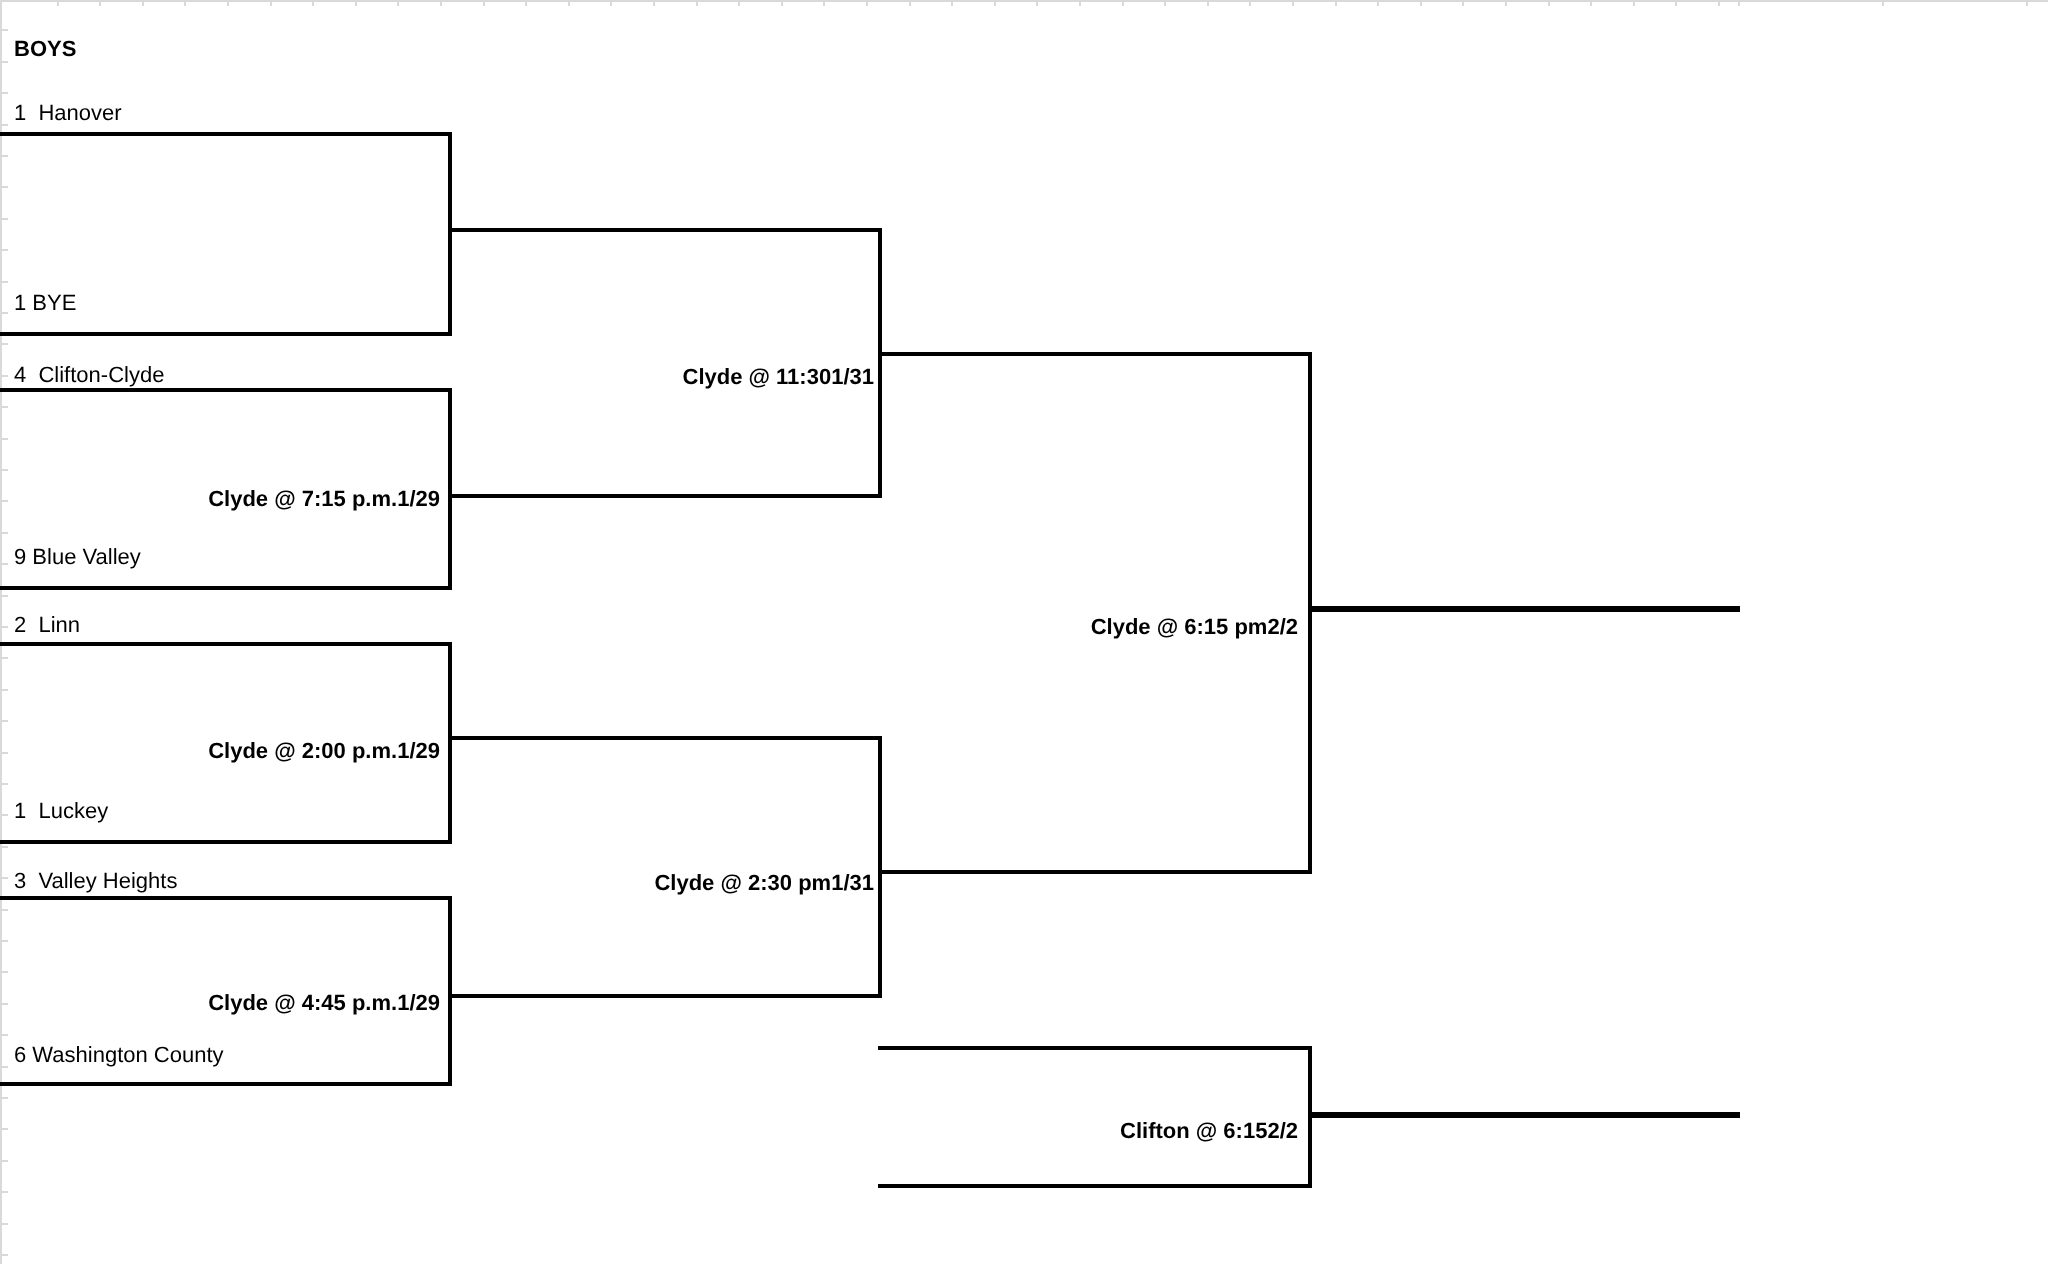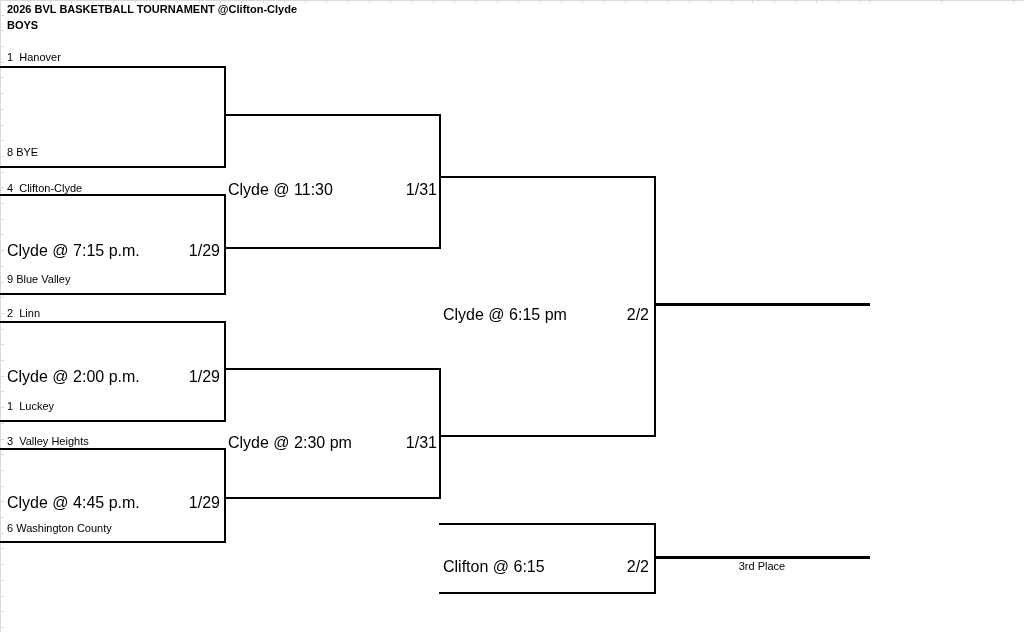--- a/index.html
+++ b/index.html
@@ -16,24 +16,25 @@
     position: absolute;
     font-size: 11px;
     line-height: 13px;
     white-space: pre;
   }
   .bold { font-weight: bold; }
   .center { text-align: center; }
   .row {
     position: absolute;
     display: flex;
-    justify-content: space-between;
-    font-size: 16px;
+    justify-content: flex-end;
+    font-size: 11px;
     line-height: 13px;
     white-space: pre;
+    font-weight: bold;
   }
   .box {
     position: absolute;
     border: 2.5px solid #000000;
     border-left: none;
   }
   .hline {
     position: absolute;
     height: 2.5px;
     background: #000000;
@@ -69,39 +70,38 @@
 <div class="canvas">
 
   <div class="grid-top"></div>
   <div class="grid-top-ticks"></div>
   <div class="tickv" style="left:869px;"></div>
   <div class="tickv" style="left:941px;"></div>
   <div class="tickv" style="left:1013px;"></div>
   <div class="grid-left"></div>
   <div class="grid-left-ticks"></div>
 
-  <div class="t bold" style="left:7px; top:3px;">2026 BVL BASKETBALL TOURNAMENT @Clifton-Clyde</div>
   <div class="t bold" style="left:7px; top:19px;">BOYS</div>
 
   <div class="box" style="left:0; top:66px;  width:224px; height:98px;"></div>
   <div class="box" style="left:0; top:194px; width:224px; height:97px;"></div>
   <div class="box" style="left:0; top:321px; width:224px; height:97px;"></div>
   <div class="box" style="left:0; top:448px; width:224px; height:91px;"></div>
 
   <div class="box" style="left:224px; top:114px; width:215px; height:131px;"></div>
   <div class="box" style="left:224px; top:368px; width:215px; height:127px;"></div>
 
   <div class="box" style="left:439px; top:176px; width:215px; height:257px;"></div>
   <div class="box" style="left:439px; top:523px; width:215px; height:67px;"></div>
 
   <div class="hline" style="left:654px; top:303px; width:216px;"></div>
   <div class="hline" style="left:654px; top:556px; width:216px;"></div>
 
   <div class="t" style="left:7px; top:51px;">1  Hanover</div>
-  <div class="t" style="left:7px; top:146px;">8 BYE</div>
+  <div class="t" style="left:7px; top:146px;">1 BYE</div>
   <div class="t" style="left:7px; top:182px;">4  Clifton-Clyde</div>
   <div class="t" style="left:7px; top:273px;">9 Blue Valley</div>
   <div class="t" style="left:7px; top:307px;">2  Linn</div>
   <div class="t" style="left:7px; top:400px;">1  Luckey</div>
   <div class="t" style="left:7px; top:435px;">3  Valley Heights</div>
   <div class="t" style="left:7px; top:522px;">6 Washington County</div>
 
   <div class="row" style="left:7px; top:244px; width:213px;">
     <span>Clyde @ 7:15 p.m.</span>
     <span>1/29</span>
@@ -126,15 +126,14 @@
 
   <div class="row" style="left:443px; top:308px; width:206px;">
     <span>Clyde @ 6:15 pm</span>
     <span>2/2</span>
   </div>
 
   <div class="row" style="left:443px; top:560px; width:206px;">
     <span>Clifton @ 6:15</span>
     <span>2/2</span>
   </div>
-  <div class="t center" style="left:654px; top:560px; width:216px;">3rd Place</div>
 
 </div>
 
 </body></html>

